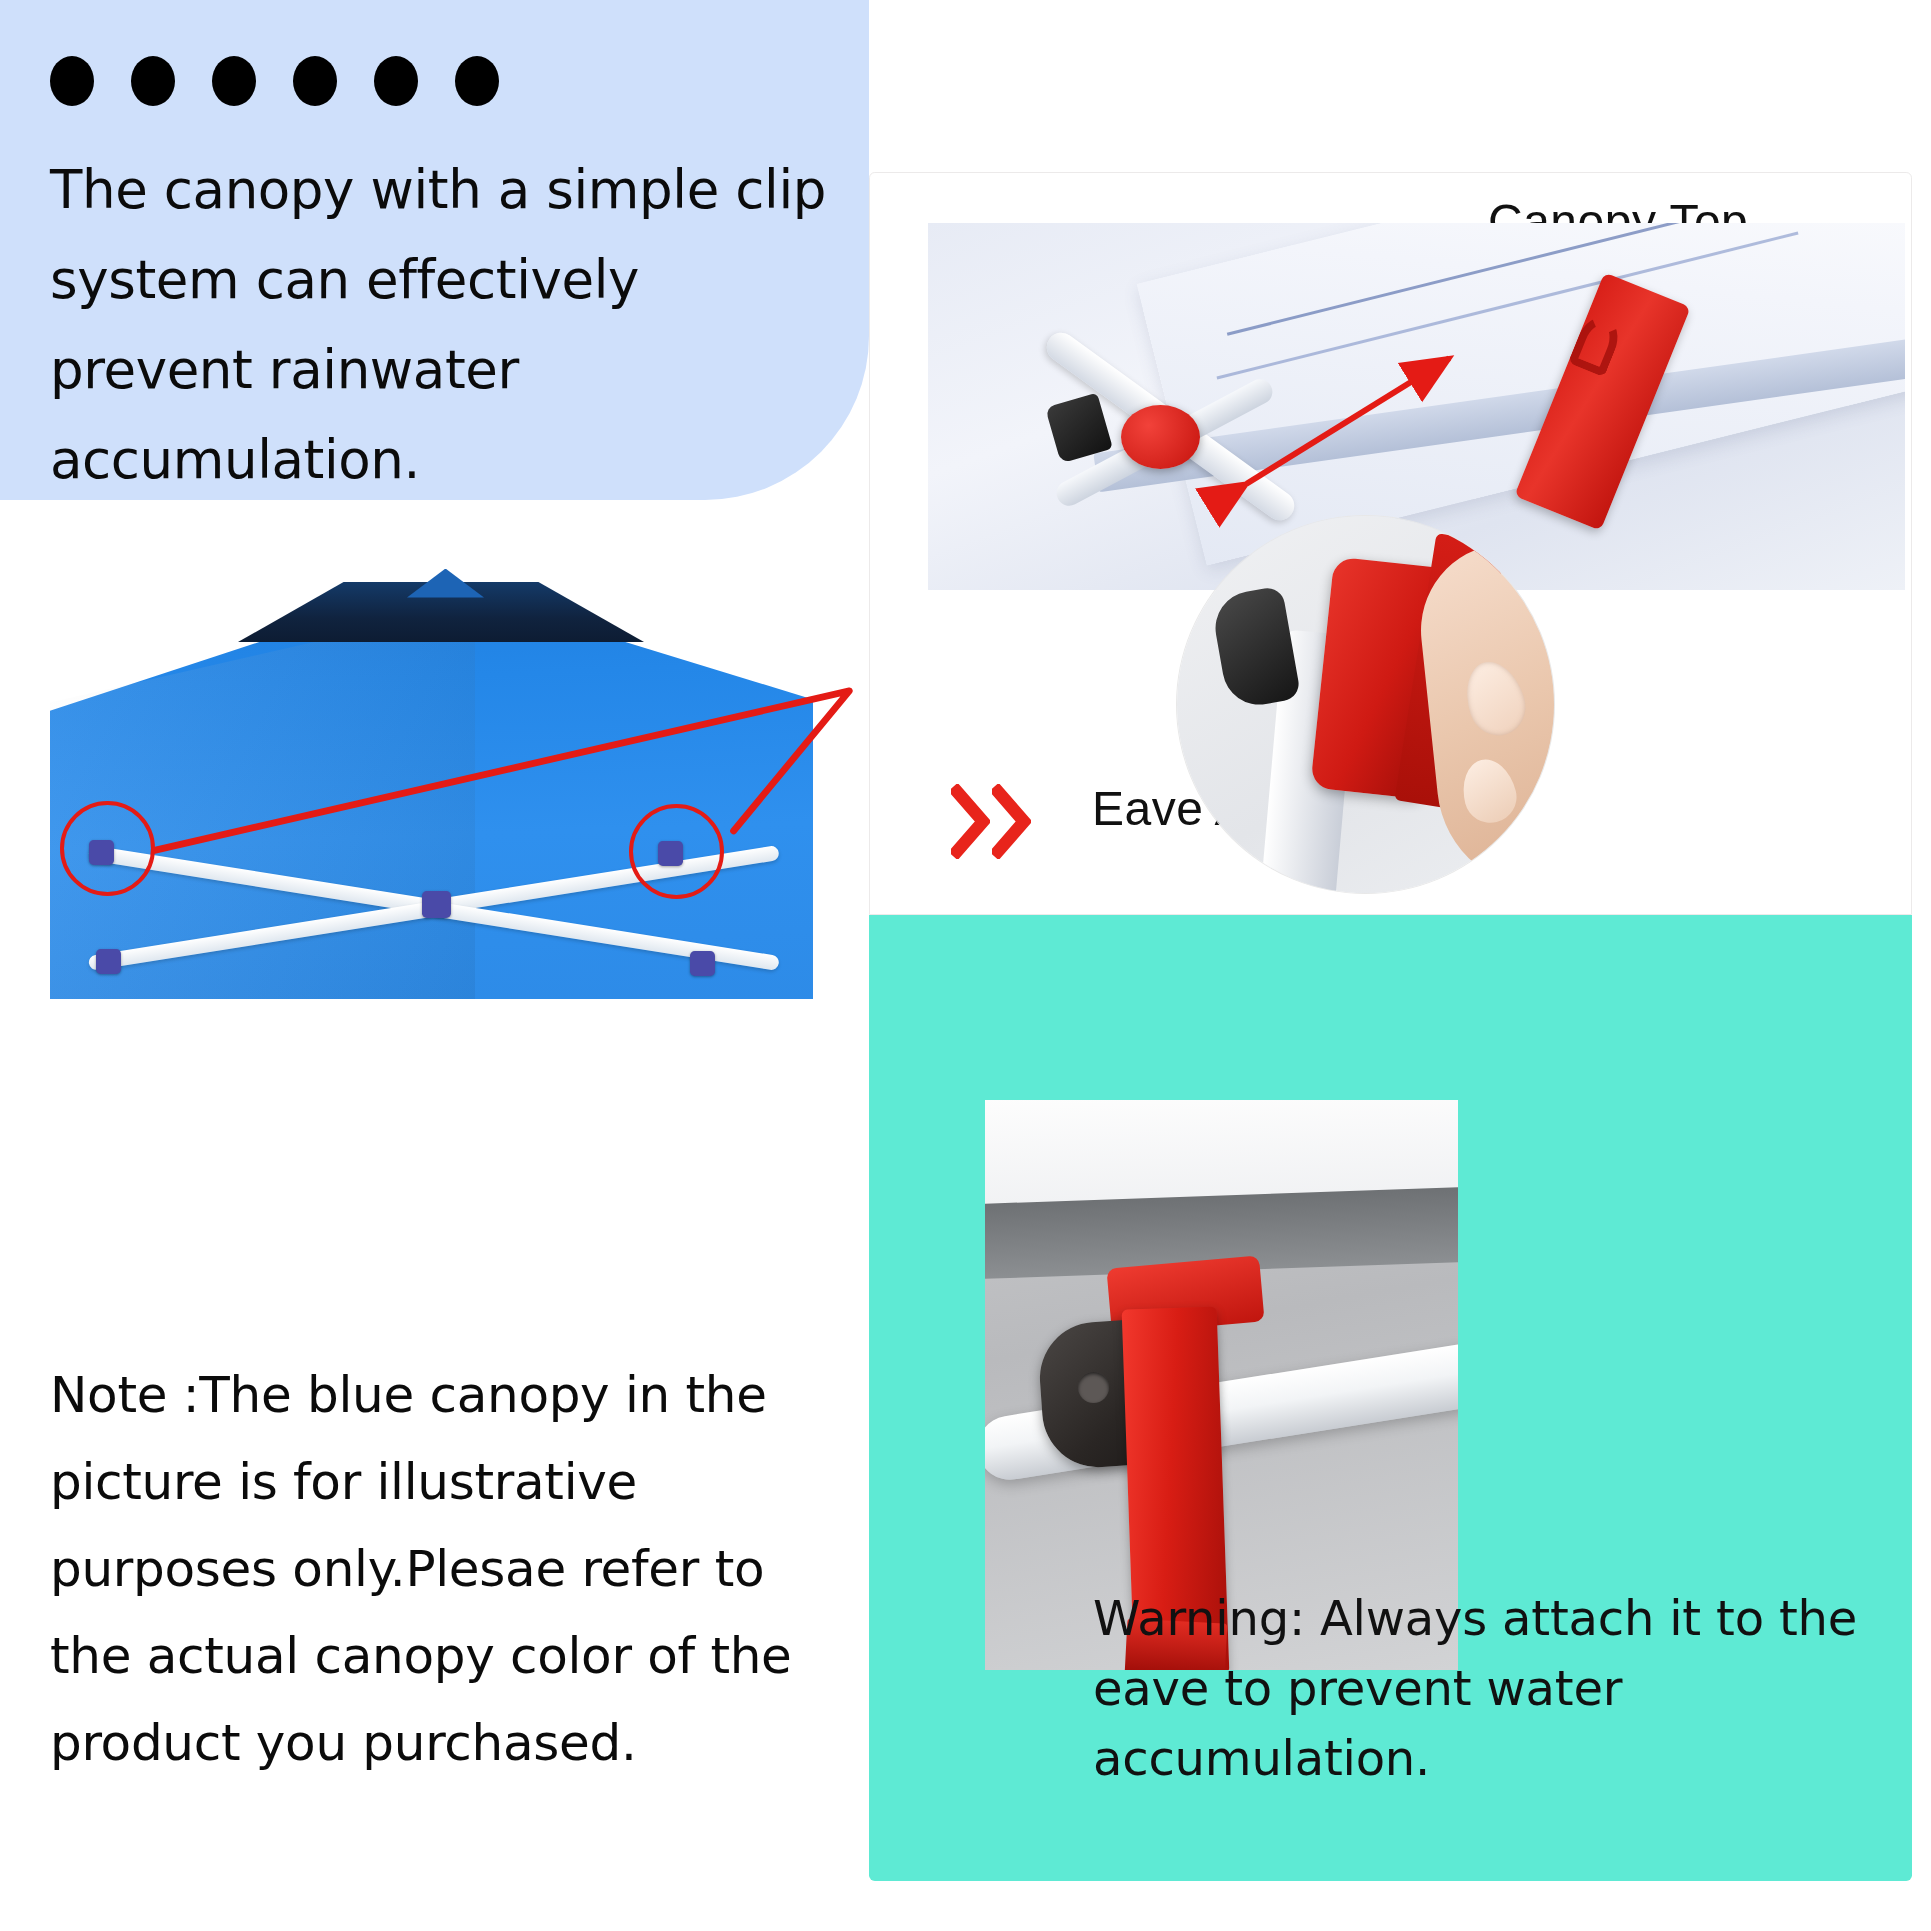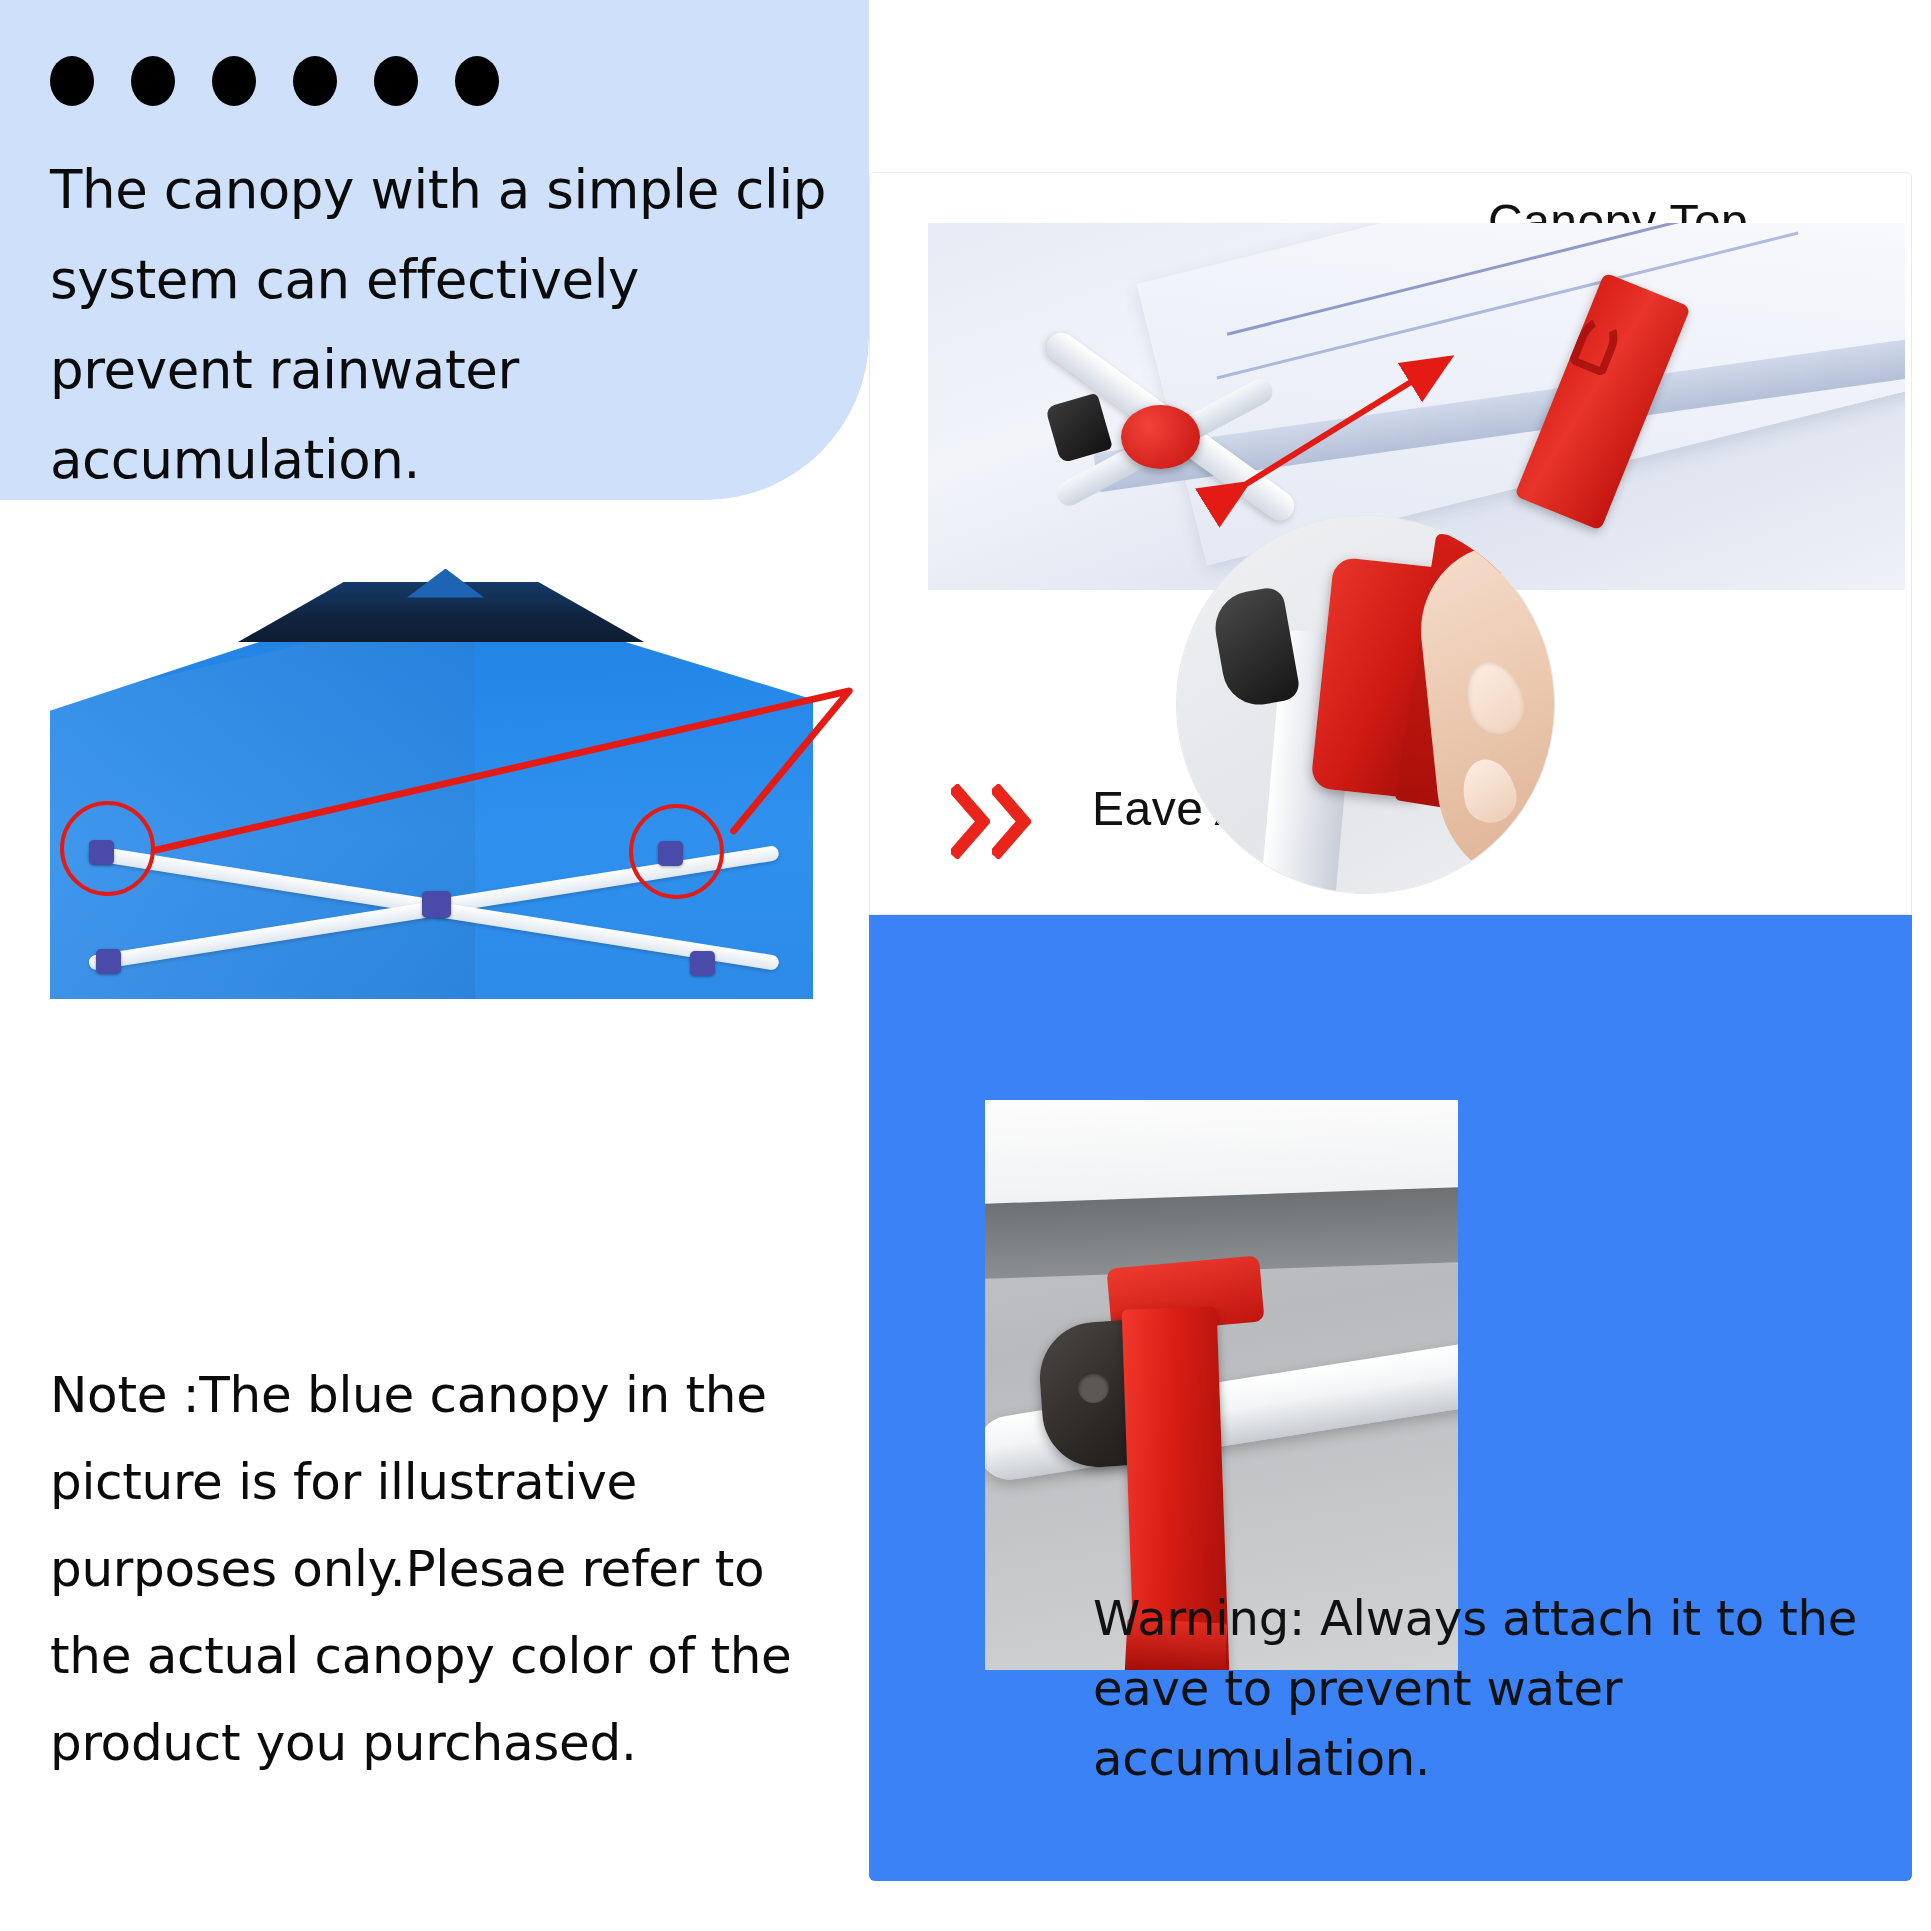--- a/index.html
+++ b/index.html
@@ -231,21 +231,21 @@
   .pc-nail2{
     position:absolute; left:286px; top:243px; width:52px; height:64px;
     background:linear-gradient(160deg,#fdeee3,#eccdb6);
     border-radius:50%/60% 60% 40% 40%; transform:rotate(-14deg);
   }
 
   
   .card-bottom{
     position:absolute; left:869px; top:915px;
     width:1043px; height:966px;
-    background:#3b82f6;
+    background:#5eead4;
     border-bottom-left-radius:5.8px; border-bottom-right-radius:5.8px;
     z-index:3;
   }
   .photo-grommet{
     position:absolute; left:116px; top:185px;
     width:473px; height:570px;
     overflow:hidden;
     background:linear-gradient(170deg,#c9cacc 0%,#b9babd 40%,#d2d3d5 100%);
   }
   .pg-whitetop{

